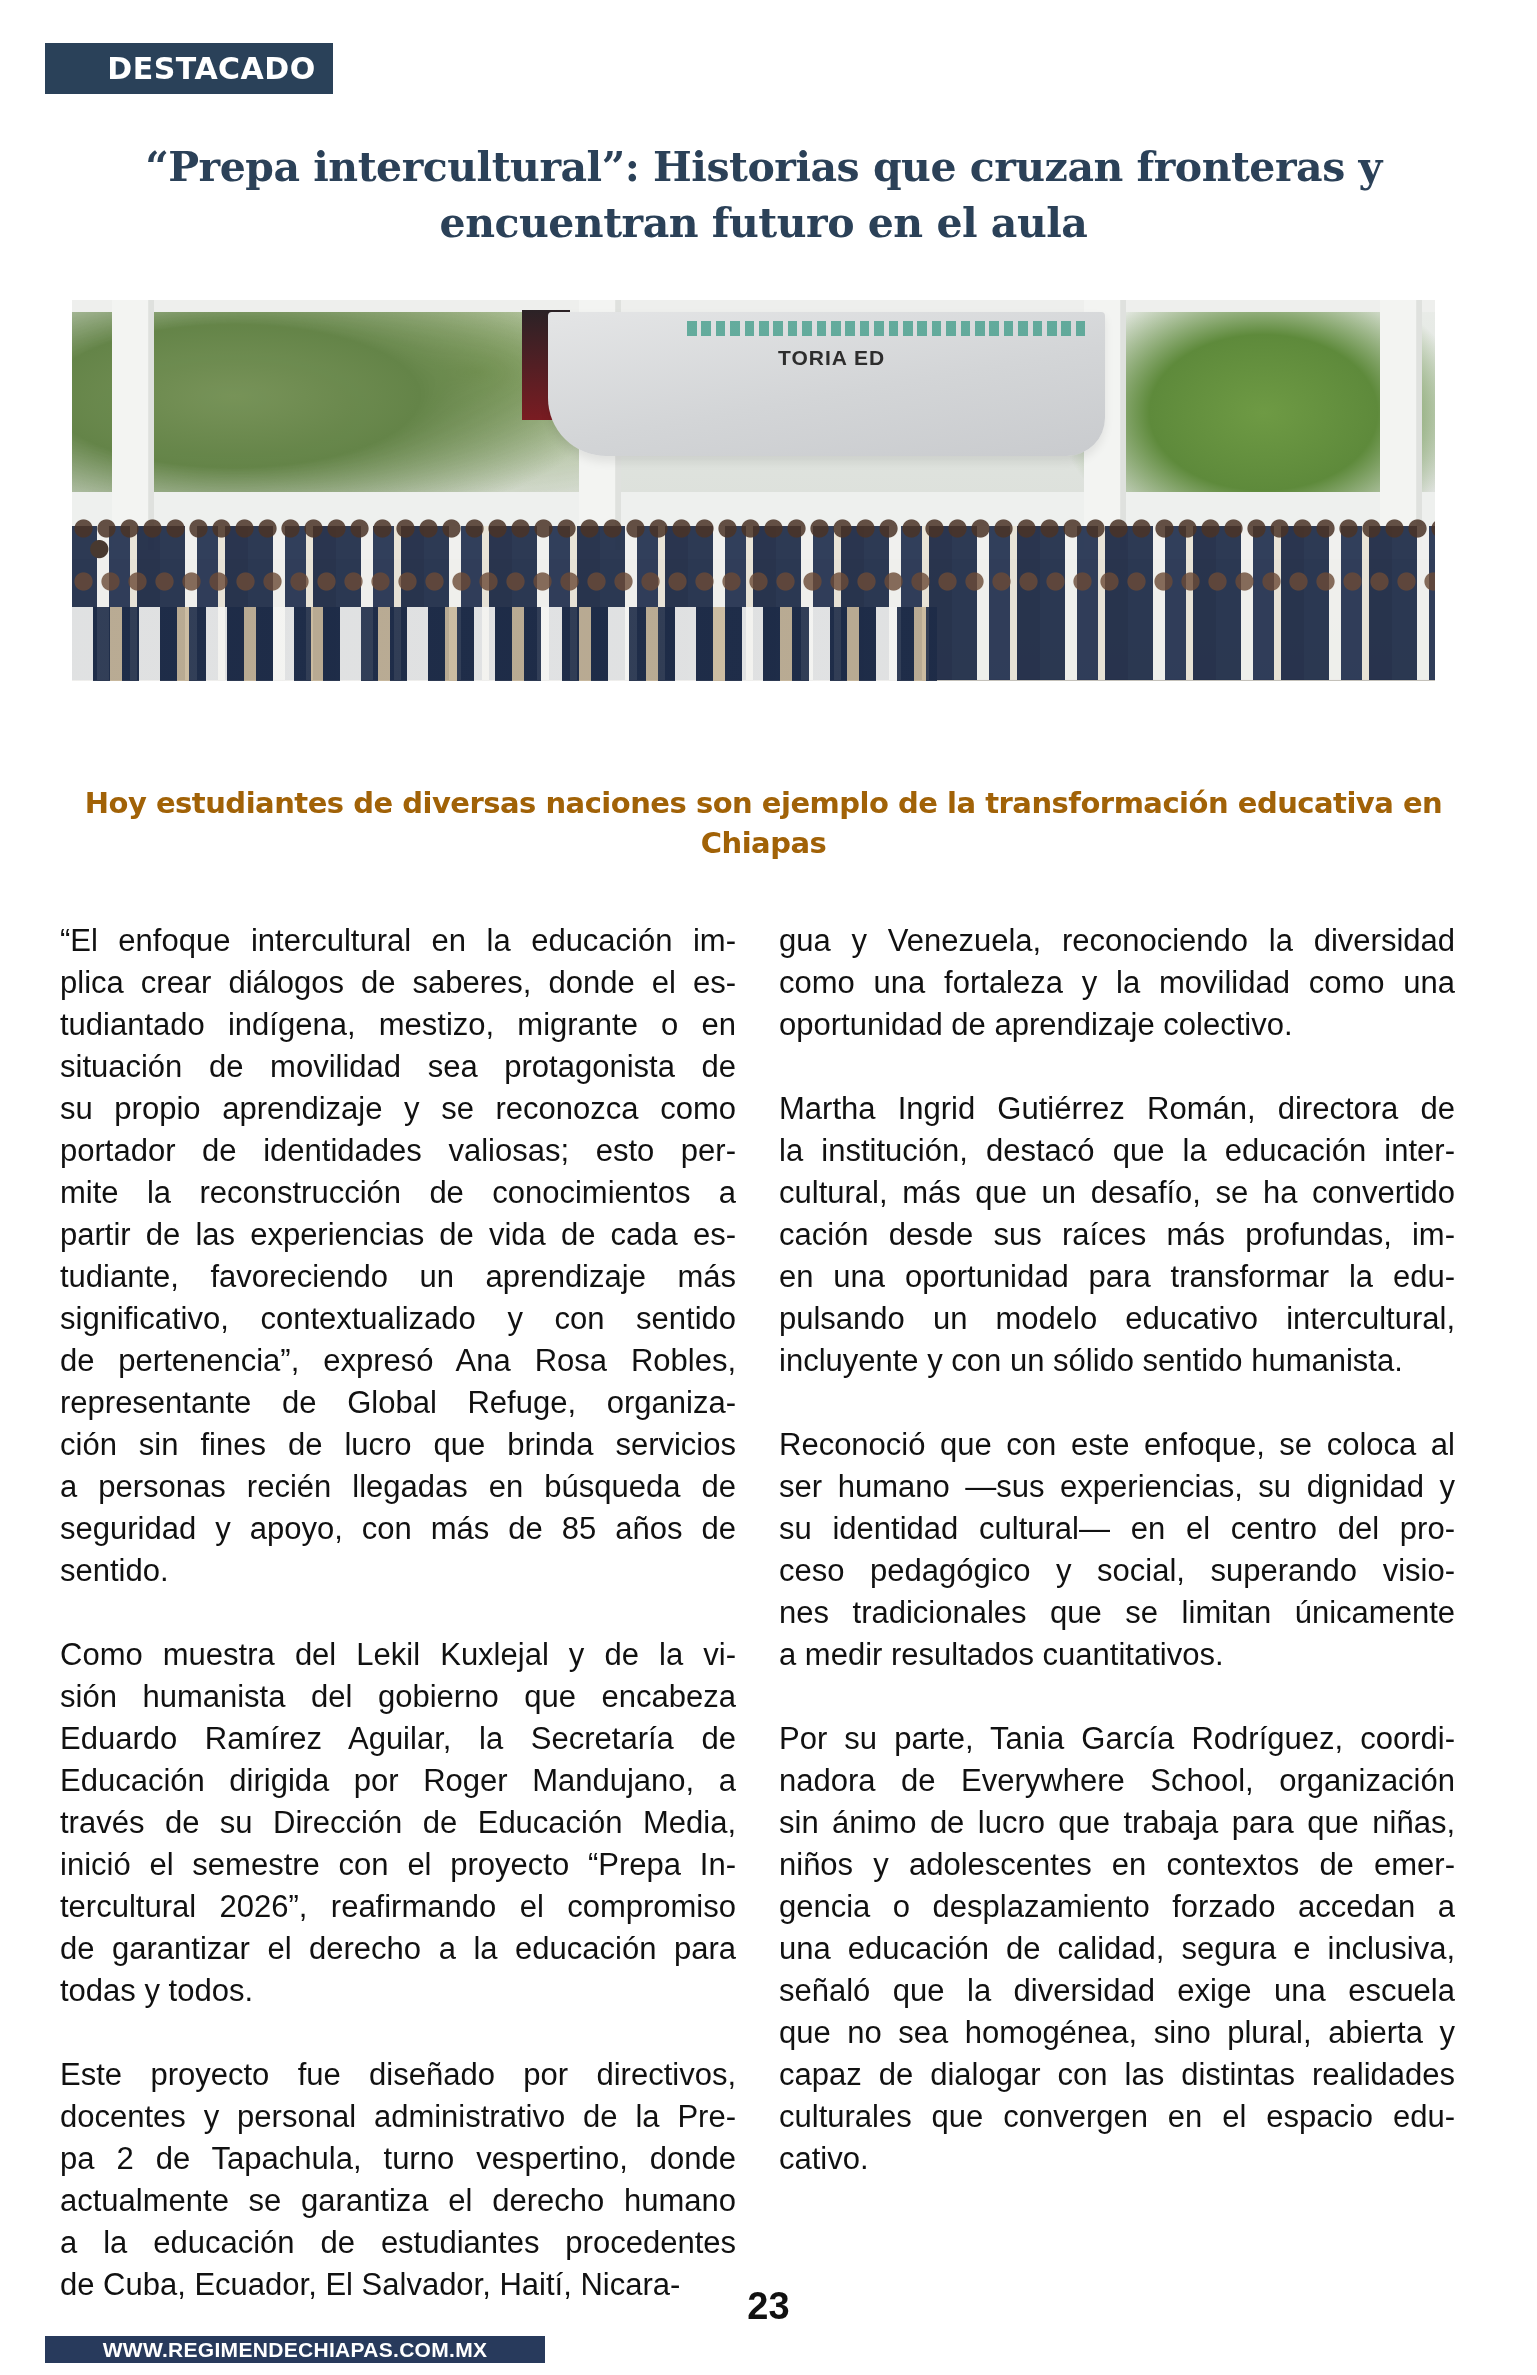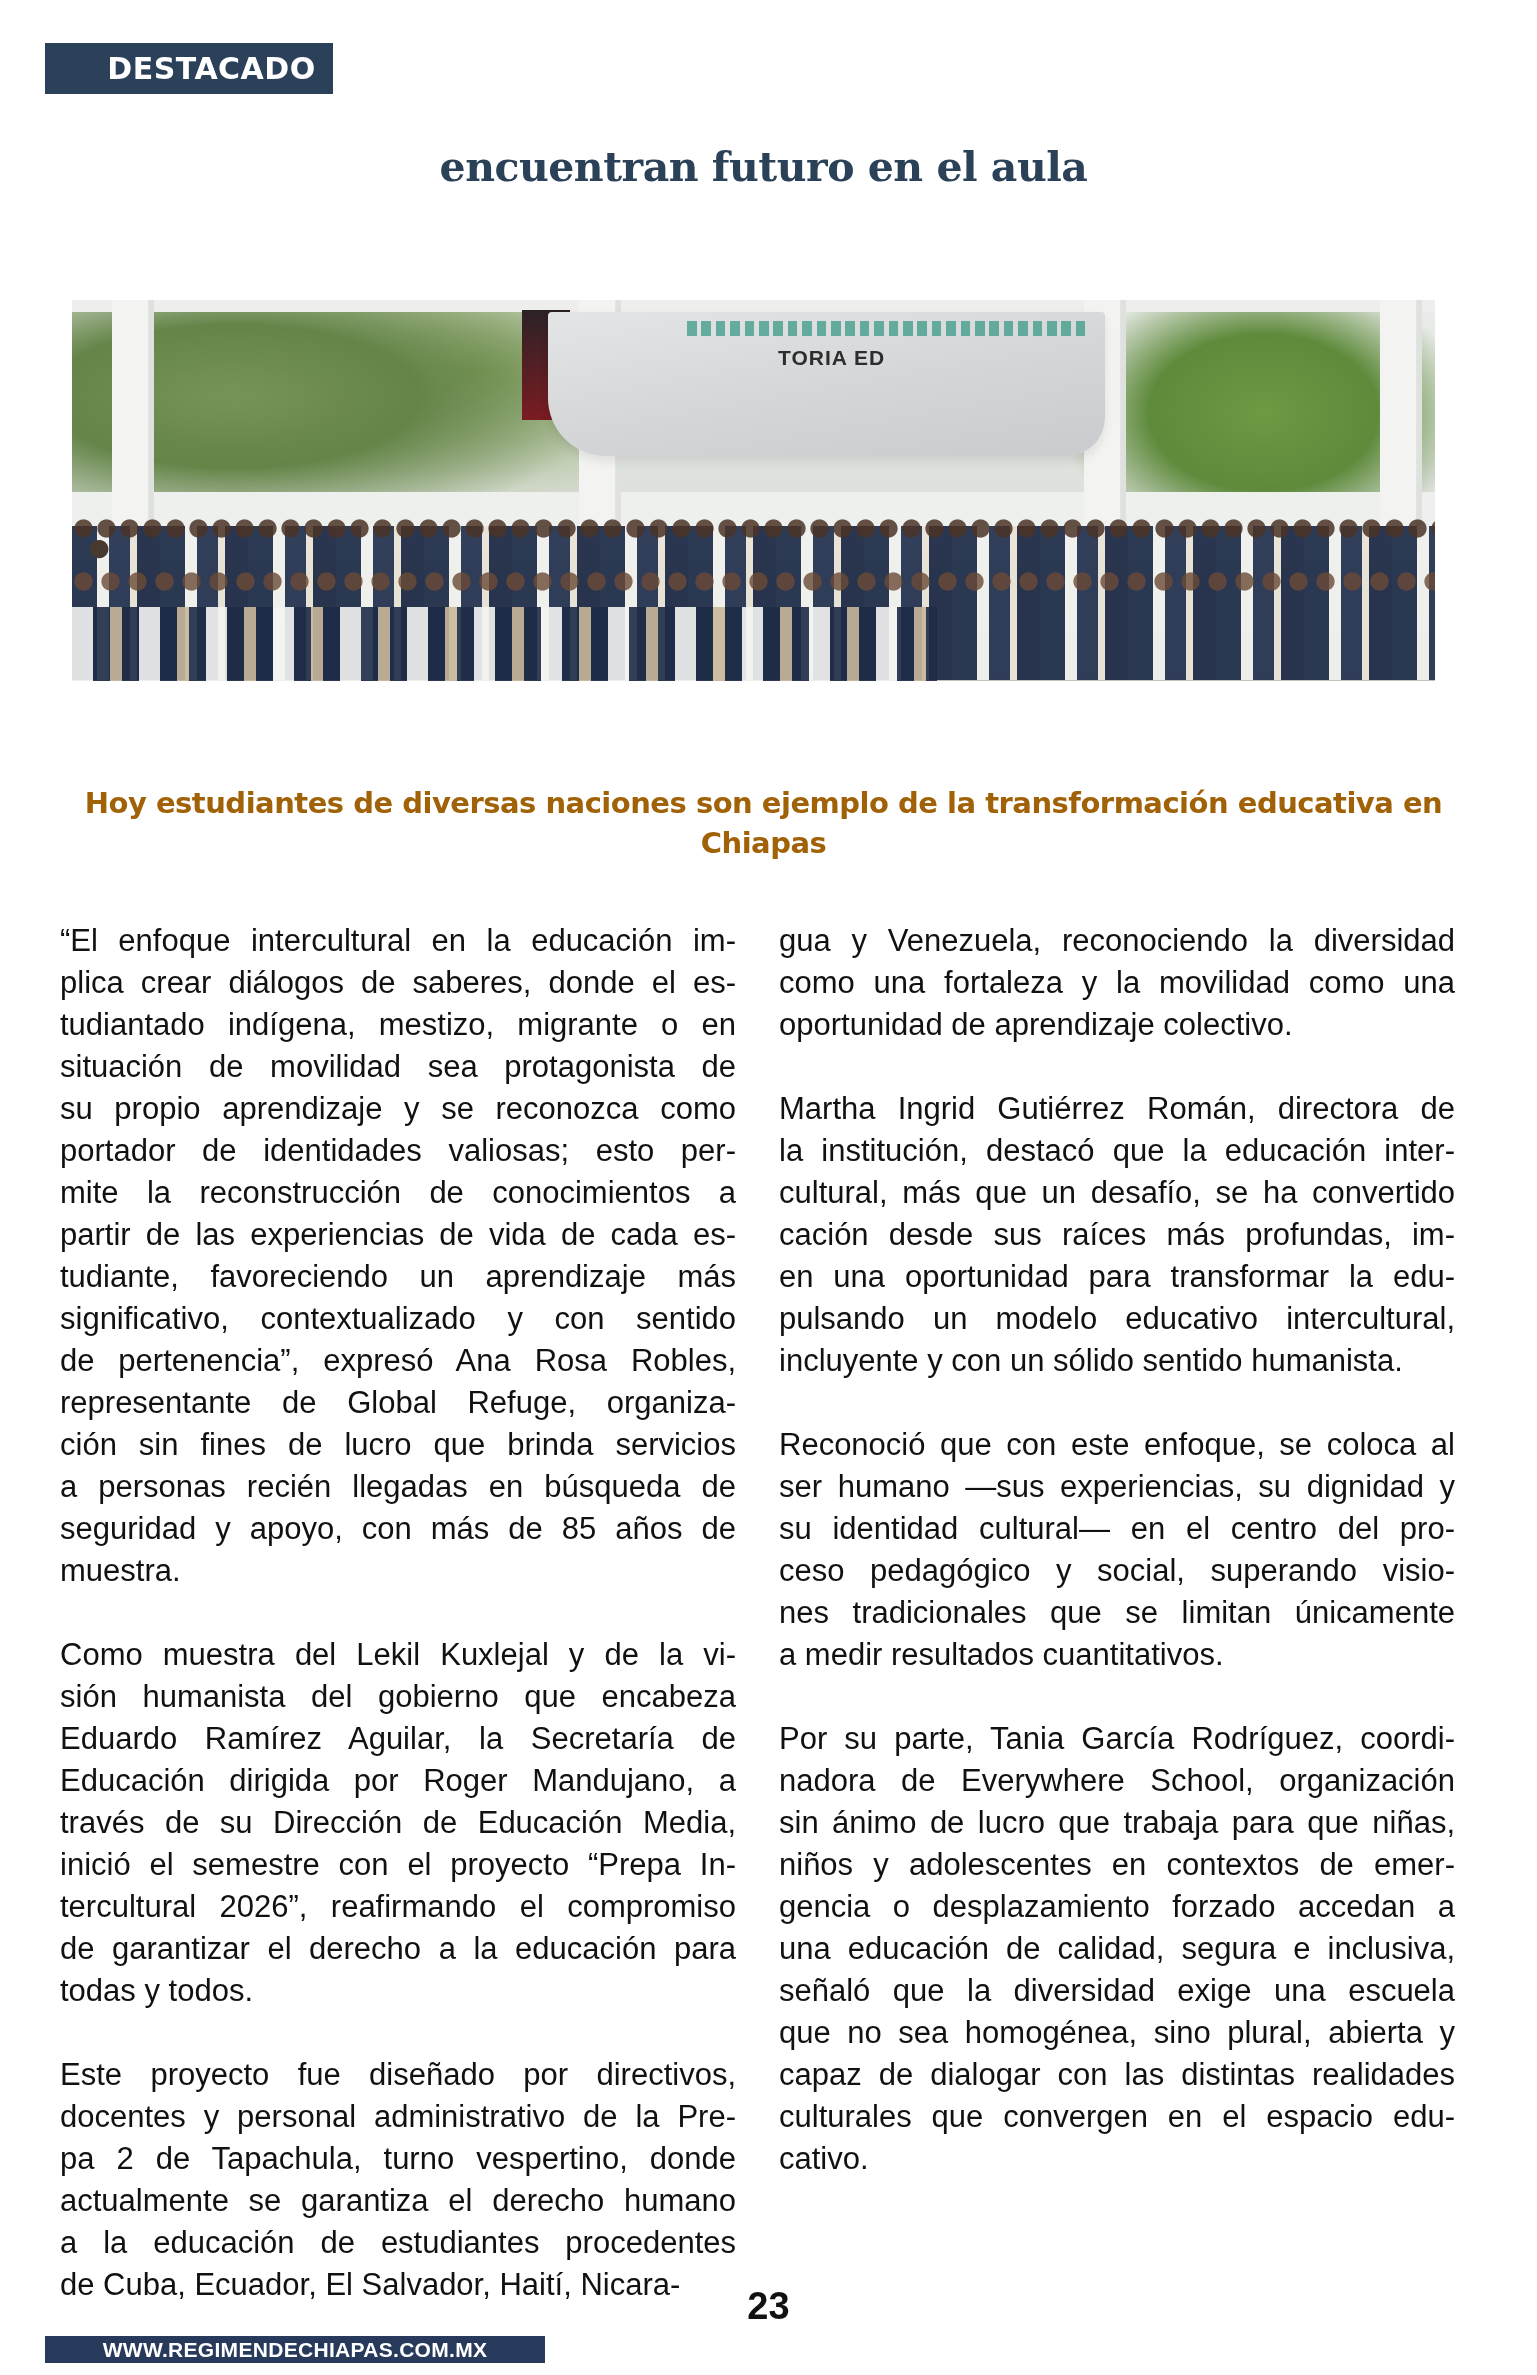--- a/index.html
+++ b/index.html
@@ -41,20 +41,21 @@
 
   .footer-url { position: absolute; left: 45px; top: 2336px; width: 500px; height: 27px; background: #283a5c; color: #fff; display: flex; align-items: center; justify-content: center; font-family: "Liberation Sans", sans-serif; font-weight: bold; font-size: 21px; letter-spacing: 0.3px; }
   .page-number { position: absolute; left: 730px; top: 2285px; width: 77px; text-align: center; font-family: "Liberation Sans", sans-serif; font-weight: bold; font-size: 38px; color: #111; }
 </style>
 </head>
 <body>
 
 <div class="section-badge">DESTACADO</div>
 
 <h1 class="headline" style="margin:0;">
+  <span style="display:block">“Prepa intercultural”: Historias que cruzan fronteras y</span>
   <span style="display:block">encuentran futuro en el aula</span>
 </h1>
 
 <div class="photo" role="img" aria-label="Group photo of students, teachers and officials in a school courtyard under a covered structure">
   <div class="sky"></div>
   <div class="trees-l"></div>
   <div class="trees-r"></div>
   <div class="wall"></div>
   <div class="beam"></div>
   <div class="pillar" style="left:40px"></div>
@@ -88,21 +89,21 @@
       <span class="ln">portador de identidades valiosas; esto per-</span>
       <span class="ln">mite la reconstrucción de conocimientos a</span>
       <span class="ln">partir de las experiencias de vida de cada es-</span>
       <span class="ln">tudiante, favoreciendo un aprendizaje más</span>
       <span class="ln">significativo, contextualizado y con sentido</span>
       <span class="ln">de pertenencia”, expresó Ana Rosa Robles,</span>
       <span class="ln">representante de Global Refuge, organiza-</span>
       <span class="ln">ción sin fines de lucro que brinda servicios</span>
       <span class="ln">a personas recién llegadas en búsqueda de</span>
       <span class="ln">seguridad y apoyo, con más de 85 años de</span>
-      <span class="ln last">muestra.</span>
+      <span class="ln last">sentido.</span>
     </p>
     <p>
       <span class="ln">Como muestra del Lekil Kuxlejal y de la vi-</span>
       <span class="ln">sión humanista del gobierno que encabeza</span>
       <span class="ln">Eduardo Ramírez Aguilar, la Secretaría de</span>
       <span class="ln">Educación dirigida por Roger Mandujano, a</span>
       <span class="ln">través de su Dirección de Educación Media,</span>
       <span class="ln">inició el semestre con el proyecto “Prepa In-</span>
       <span class="ln">tercultural 2026”, reafirmando el compromiso</span>
       <span class="ln">de garantizar el derecho a la educación para</span>

